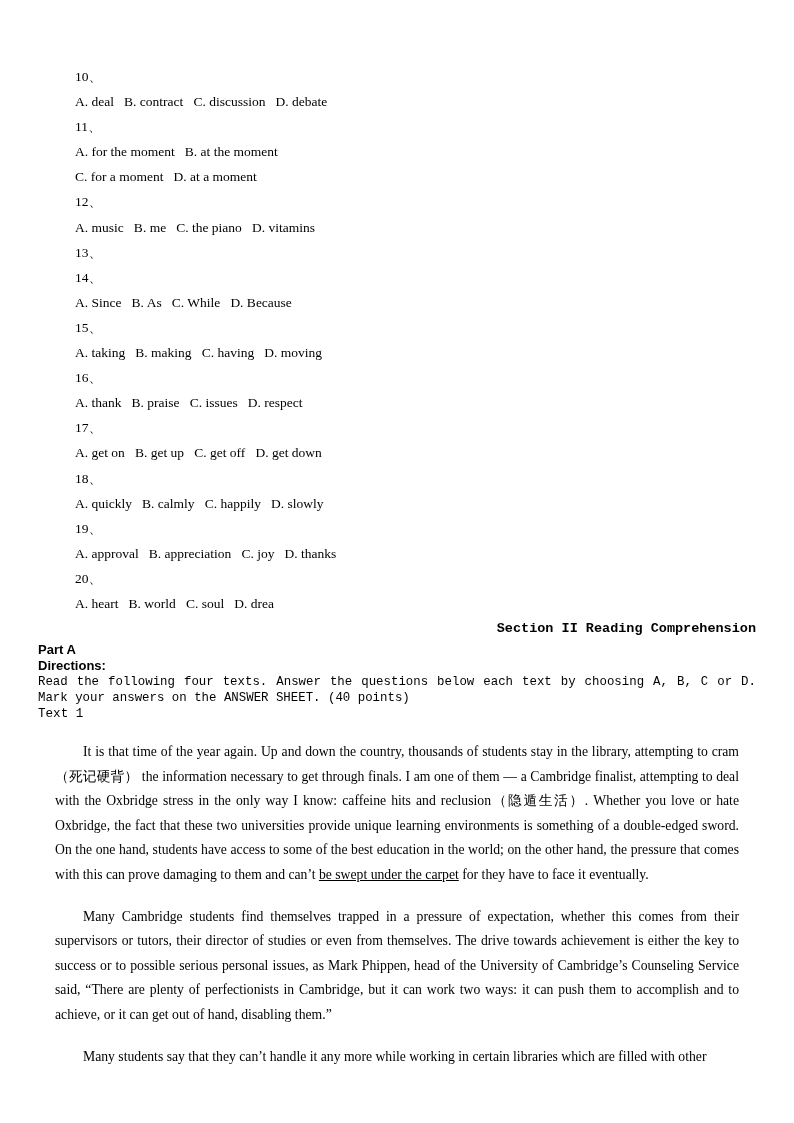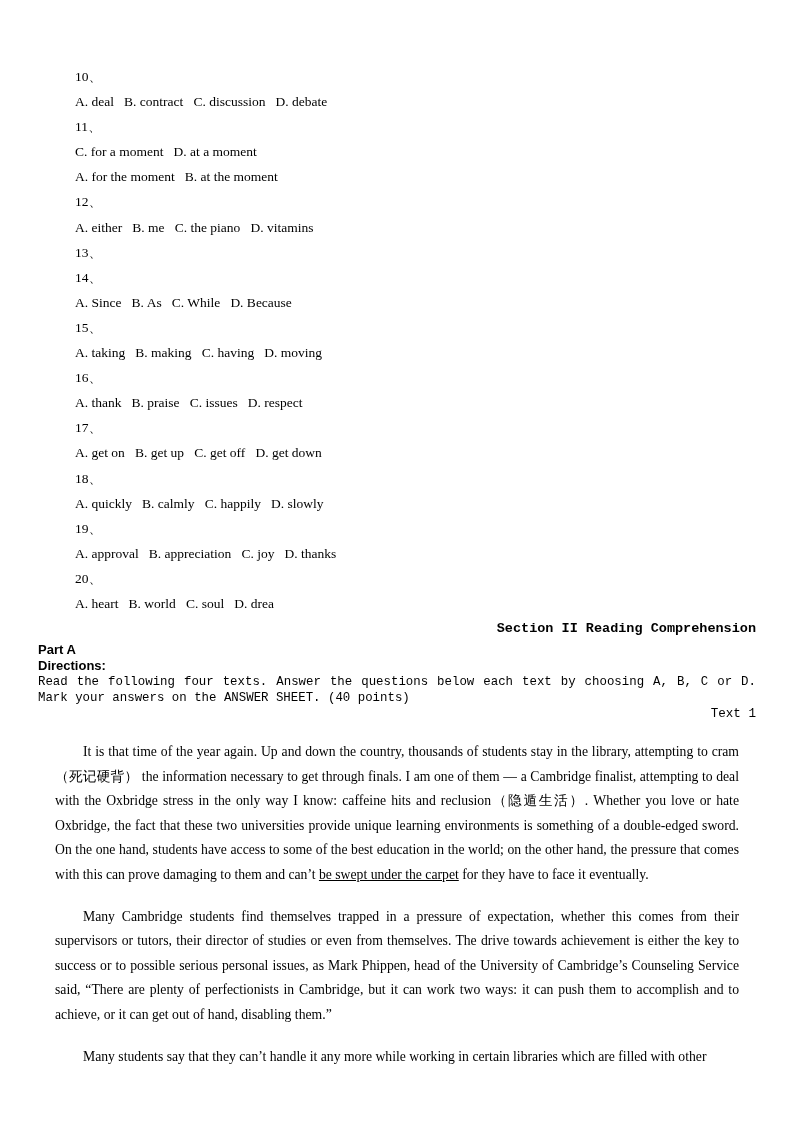--- a/index.html
+++ b/index.html
@@ -36,21 +36,21 @@
   }
   .directions-text {
     font-family: "Liberation Mono", "DejaVu Sans Mono", monospace;
     font-size: 12.4px;
     line-height: 16px;
     text-align: justify;
   }
   .text-title {
     font-family: "Liberation Mono", "DejaVu Sans Mono", monospace;
     font-size: 12.6px;
-    text-align: right;
+    text-align: left;
     line-height: 17px;
     margin: 0;
   }
 
   .para {
     margin: 17px;
     font-size: 13.7px;
     line-height: 24.6px;
     text-align: justify;
     text-indent: 28px;
@@ -60,25 +60,25 @@
 </head>
 <body>
 
 <div class="page">
 
   <div class="questions">
     <div class="q-line">10、</div>
     <div class="q-line">A. deal   B. contract   C. discussion   D. debate</div>
 
     <div class="q-line">11、</div>
+    <div class="q-line">A. for the moment   B. at the moment</div>
     <div class="q-line">C. for a moment   D. at a moment</div>
-    <div class="q-line">A. for the moment   B. at the moment</div>
 
     <div class="q-line">12、</div>
-    <div class="q-line">A. either   B. me   C. the piano   D. vitamins</div>
+    <div class="q-line">A. music   B. me   C. the piano   D. vitamins</div>
 
     <div class="q-line">13、</div>
 
     <div class="q-line">14、</div>
     <div class="q-line">A. Since   B. As   C. While   D. Because</div>
 
     <div class="q-line">15、</div>
     <div class="q-line">A. taking   B. making   C. having   D. moving</div>
 
     <div class="q-line">16、</div>

